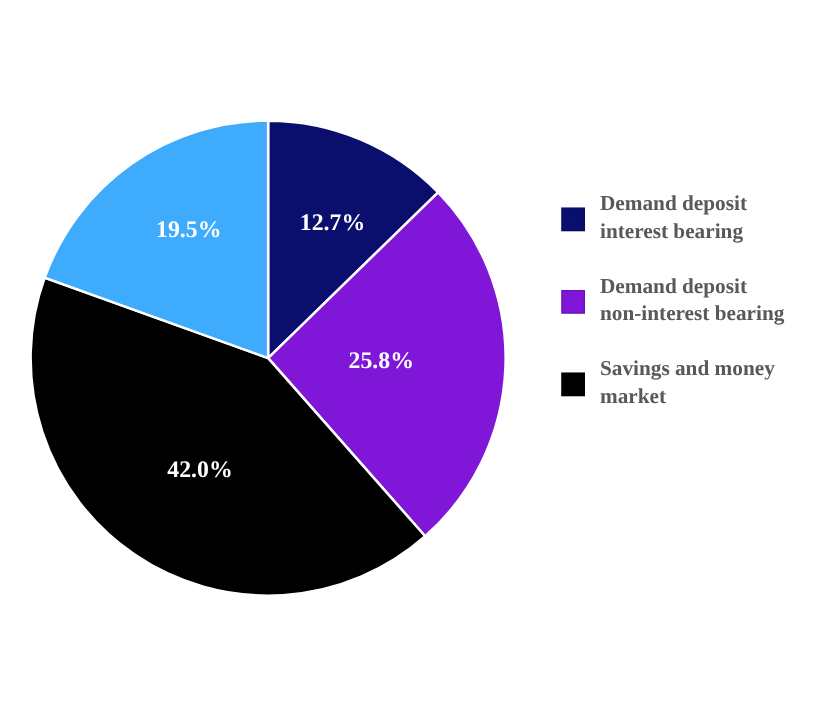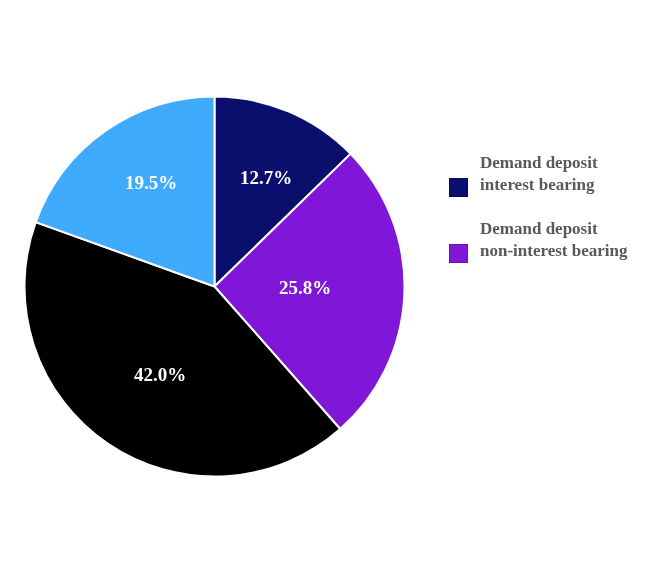--- a/index.html
+++ b/index.html
@@ -40,21 +40,21 @@
     dominant-baseline: middle;
   }
   #legend {
     position: absolute;
     left: 449px;
     top: 152px;
     width: 223px;
   }
   .legend-item {
     display: flex;
-    align-items: flex-end;
+    align-items: center;
     margin-bottom: 21px;
   }
   .legend-swatch {
     width: 19px;
     height: 19px;
     flex: 0 0 19px;
     margin-top: 3px;
     margin-right: 12px;
     border: 1px solid rgba(0,0,0,0.18);
     box-sizing: border-box;
@@ -90,15 +90,20 @@
       <div class="legend-item">
         <span class="legend-swatch" style="background: rgb(10, 15, 110);"></span>
         <span class="legend-label">Demand deposit
 interest bearing</span>
       </div>
       <div class="legend-item">
         <span class="legend-swatch" style="background: rgb(127, 22, 216);"></span>
         <span class="legend-label">Demand deposit
 non-interest bearing</span>
       </div>
+      <div class="legend-item">
+        <span class="legend-swatch" style="background: rgb(0, 0, 0);"></span>
+        <span class="legend-label">Savings and money
+market</span>
+      </div>
     </div>
 
 </div>
 
 </body></html>

